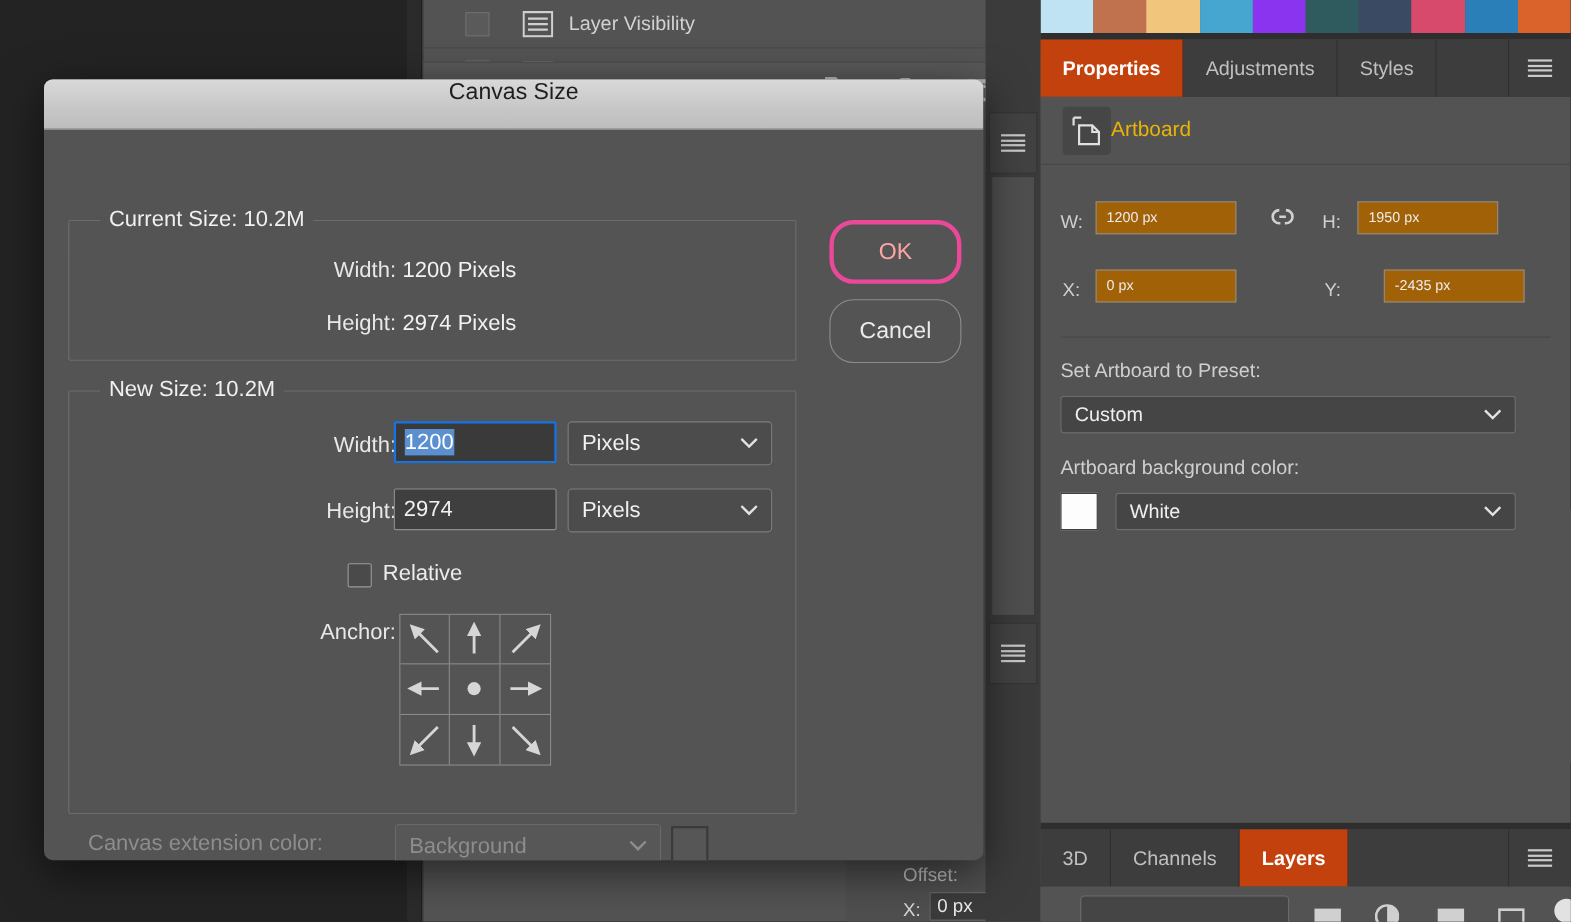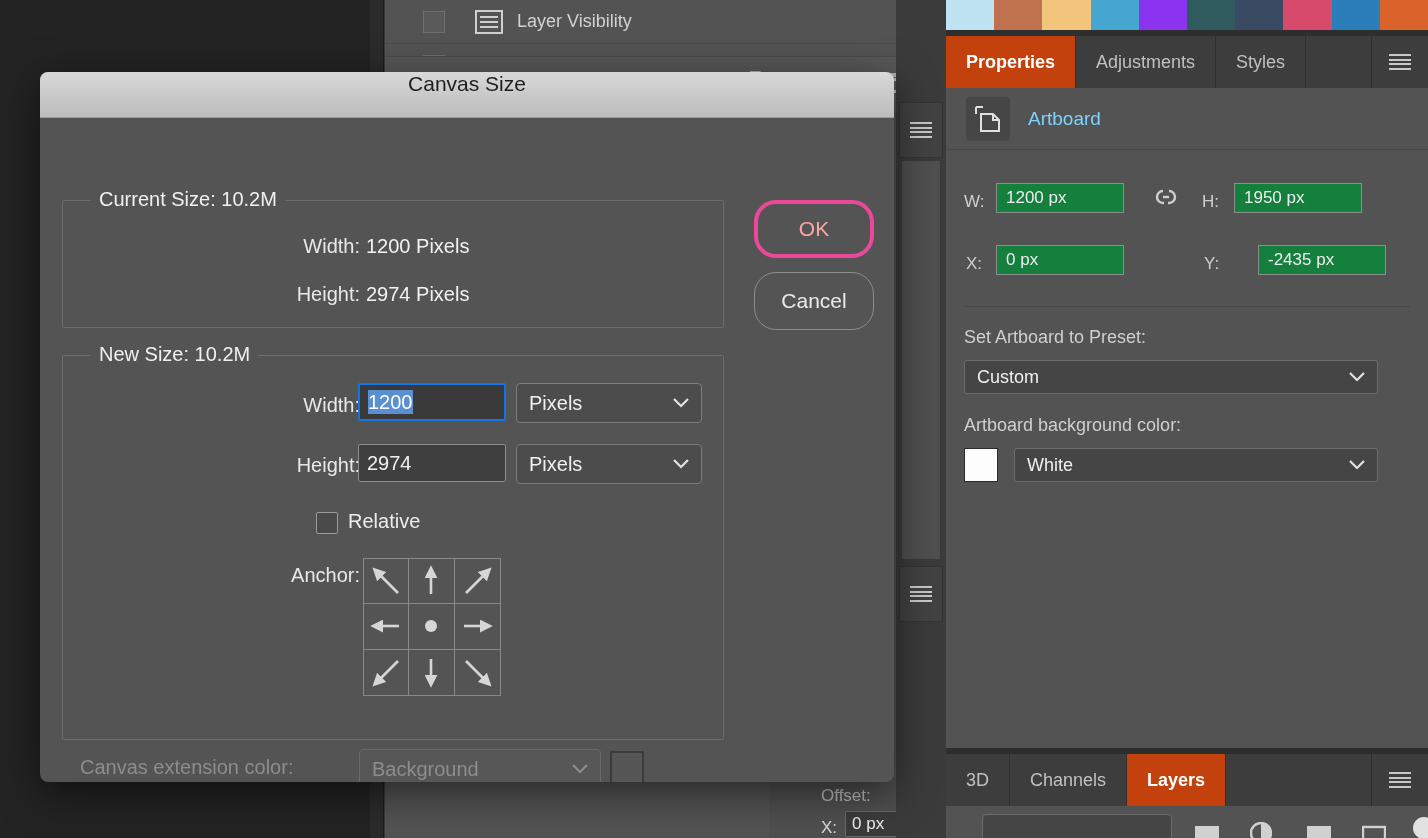--- a/index.html
+++ b/index.html
@@ -123,27 +123,27 @@
 
   .prop-head {
     position: absolute; left: 0; top: 88px; width: 482px; height: 62px;
     display: flex; align-items: center; padding-left: 20px;
     border-bottom: 1px solid #474747;
   }
   .artboard-ico {
     width: 44px; height: 44px; background: #464646; border-radius: 4px;
     display:flex; align-items:center; justify-content:center;
   }
-  .prop-head-label { margin-left: 18px; color: #7dd3fc; font-size: 19px; }
+  .prop-head-label { color: #eab308; font-size: 19px; }
 
   .prop-geo { position: absolute; left: 0; top: 150px; width: 482px; height: 140px; }
   .fld-lbl { position: absolute; color: #cfcfcf; font-size: 17px; }
   .fld {
-    position: absolute; height: 30px; background: #15803d;
-    border: 1px solid #8c8c8c; color: #ededed; font-size: 17px;
+    position: absolute; height: 30px; background: #a16207;
+    border: 1px solid #8c8c8c; color: #ededed; font-size: 13px;
     padding-left: 9px; line-height: 28px; white-space: nowrap;
   }
 
   .prop-divider {
     position: absolute; left: 18px; width: 446px; height: 1px; background: #484848;
   }
 
   .sect-lbl { position: absolute; color: #cfcfcf; font-size: 18px; }
   .combo {
     position: absolute; height: 34px; background: #454545;

